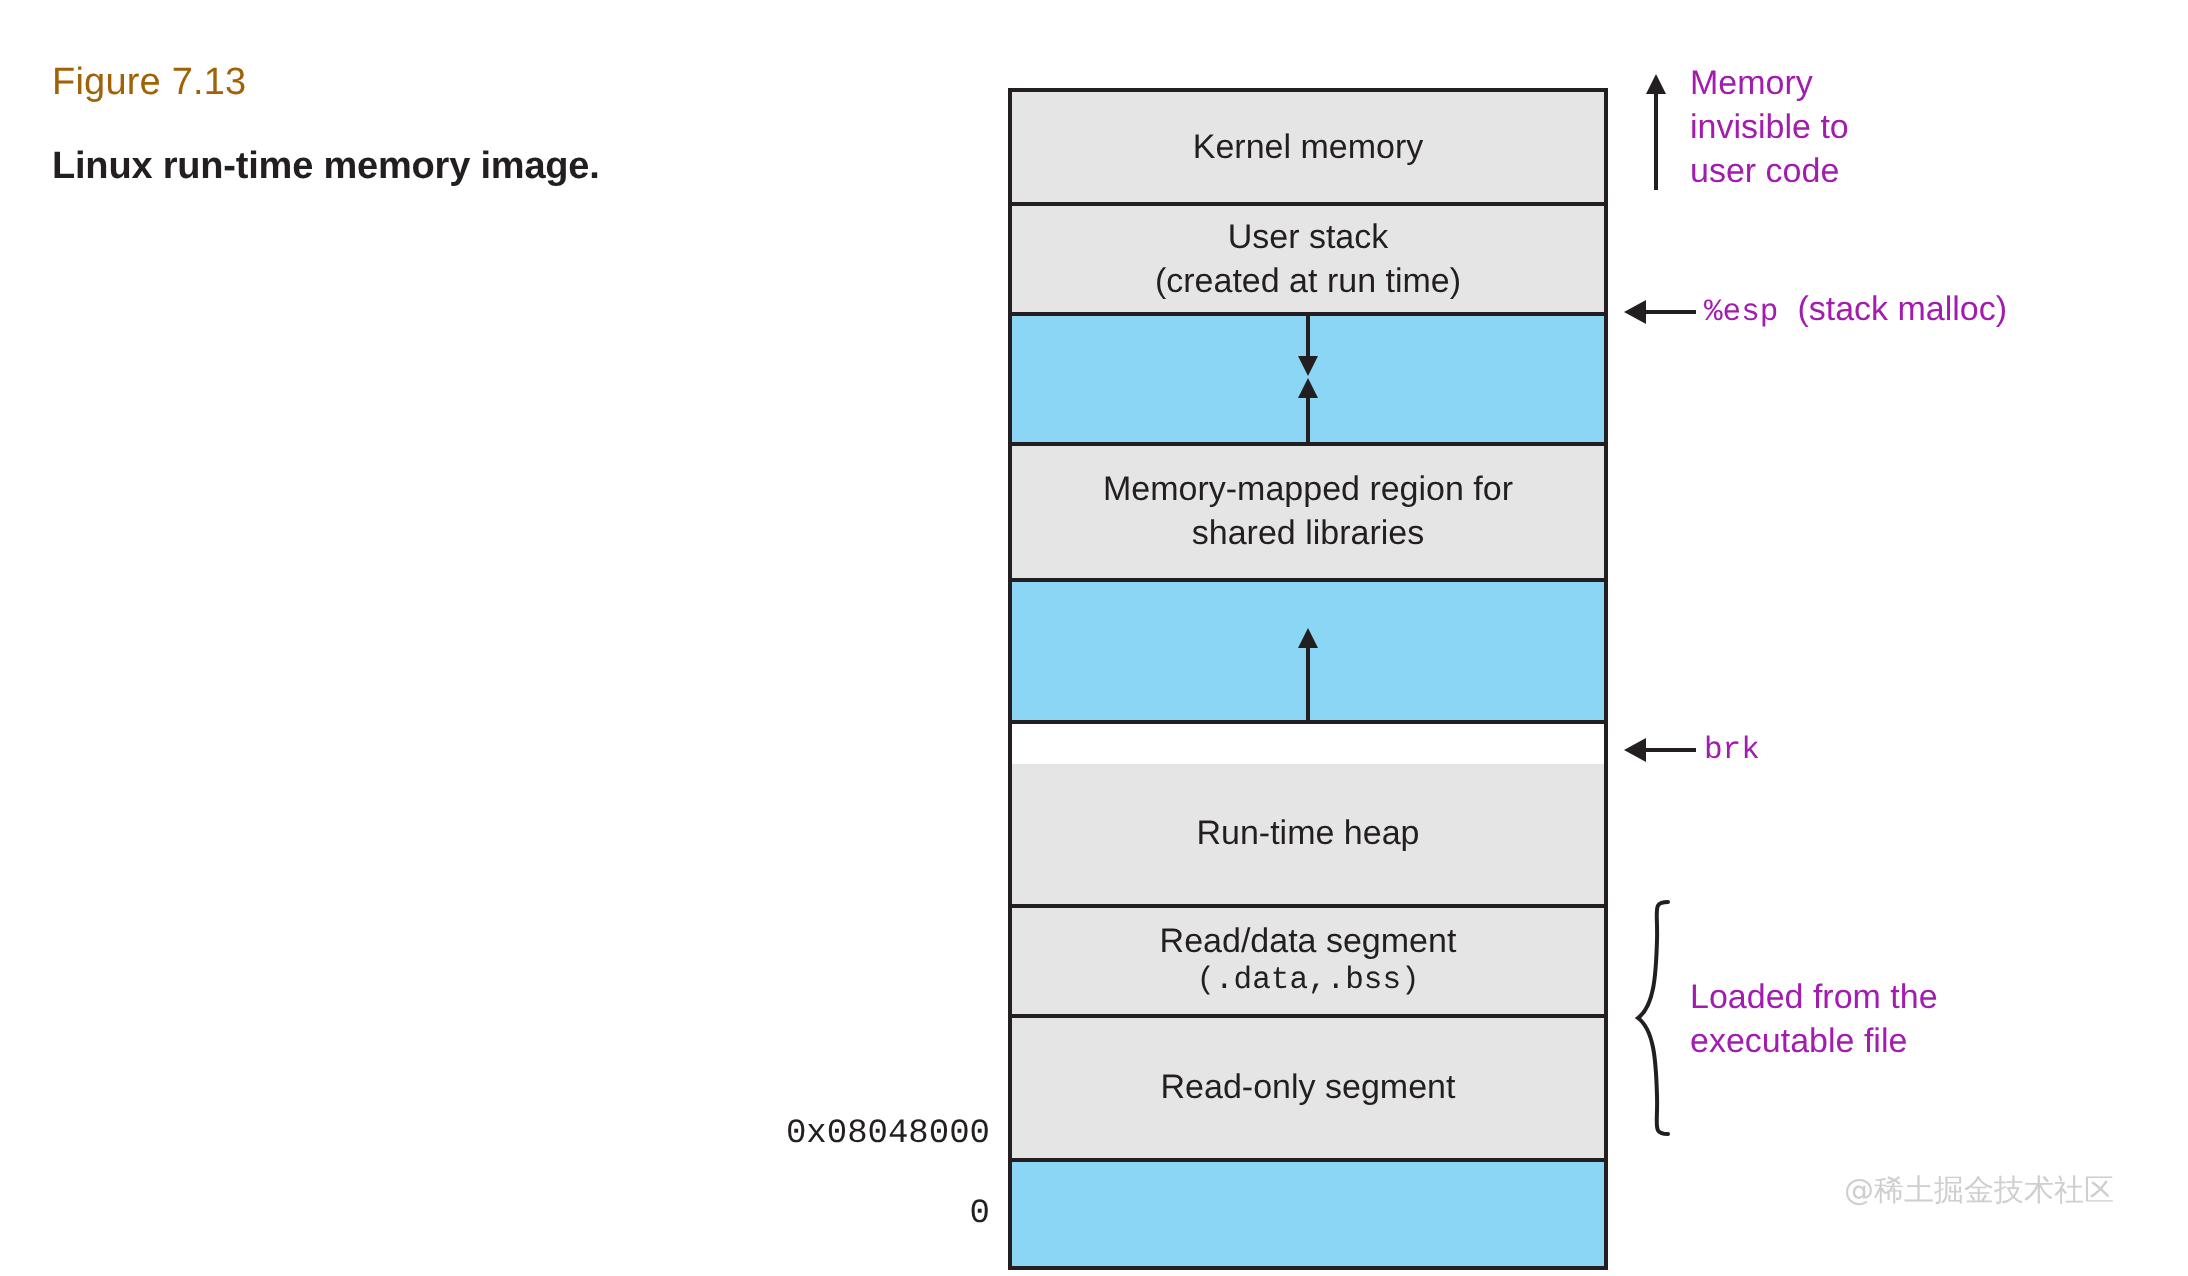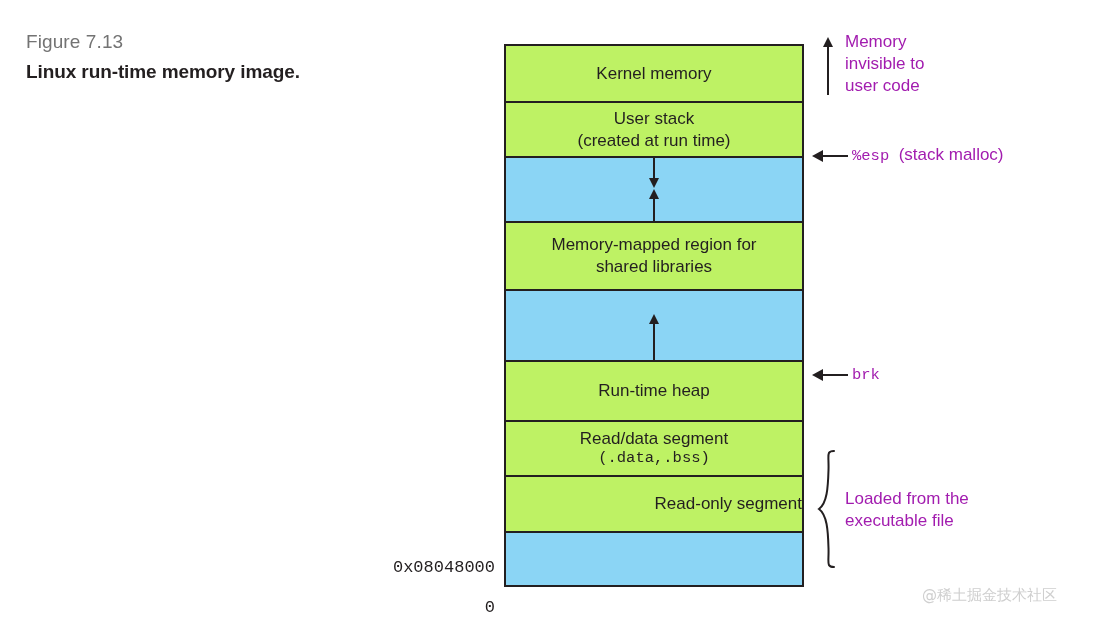--- a/index.html
+++ b/index.html
@@ -18,30 +18,30 @@
 
   
   #caption {
     position: absolute;
     left: 26px;
     top: 30px;
     width: 300px;
   }
   #caption .fig-num {
     font-size: 19px;
-    color: #737373;
+    color: #a16207;
     line-height: 1.25;
     letter-spacing: .1px;
   }
   #caption .fig-title {
     font-size: 19px;
     font-weight: bold;
     color: #231f20;
     line-height: 1.3;
-    margin-top: 6px;
+    margin-top: 18px;
     letter-spacing: -.1px;
   }
 
   
   #diagram {
     position: absolute;
     left: 504px;
     top: 44px;
     width: 300px;
     border: 2.5px solid #231f20;
@@ -53,37 +53,37 @@
     border-bottom: 2.5px solid #231f20;
     display: flex;
     flex-direction: column;
     align-items: center;
     justify-content: center;
     font-size: 17px;
     line-height: 1.28;
     text-align: center;
   }
   .band:last-child { border-bottom: none; }
-  .band.gray { background: #bef264; }
+  .band.gray { background: #e5e5e5; }
   .band.blue { background: #8bd5f5; }
   .band .ln { display: block; white-space: nowrap; }
   .mono {
     font-family: Liberation Mono, monospace;
     font-size: 15.5px;
   }
 
   
   .h-kernel   { height: 57px; }
   .h-stack    { height: 55px; }
   .h-gap1     { height: 65px; }
   .h-mmap     { height: 68px; }
   .h-gap2     { height: 71px; }
-  .h-heap     { height: 60px; }
+  .h-heap     { height: 72px; margin-top: 20px; }
   .h-rw       { height: 55px; }
-  .h-ro       { height: 56px; align-items: flex-end; }
+  .h-ro       { height: 72px; }
   .h-bottom   { height: 52px; }
 
   
   .arrow-v {
     position: absolute;
     left: 50%;
     width: 0;
     transform: translateX(-50%);
   }
   .arrow-v .shaft {

